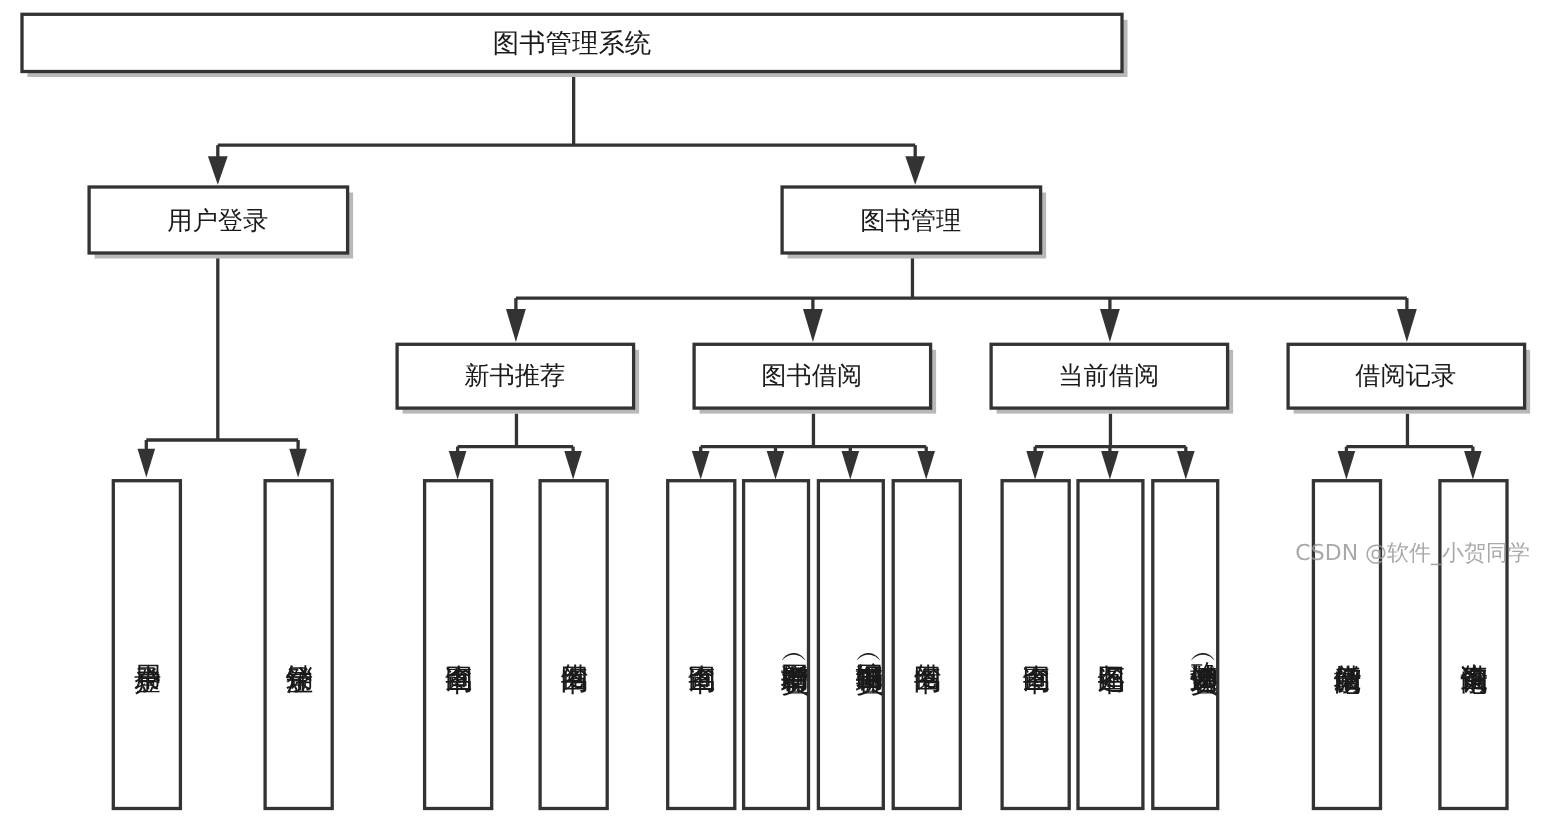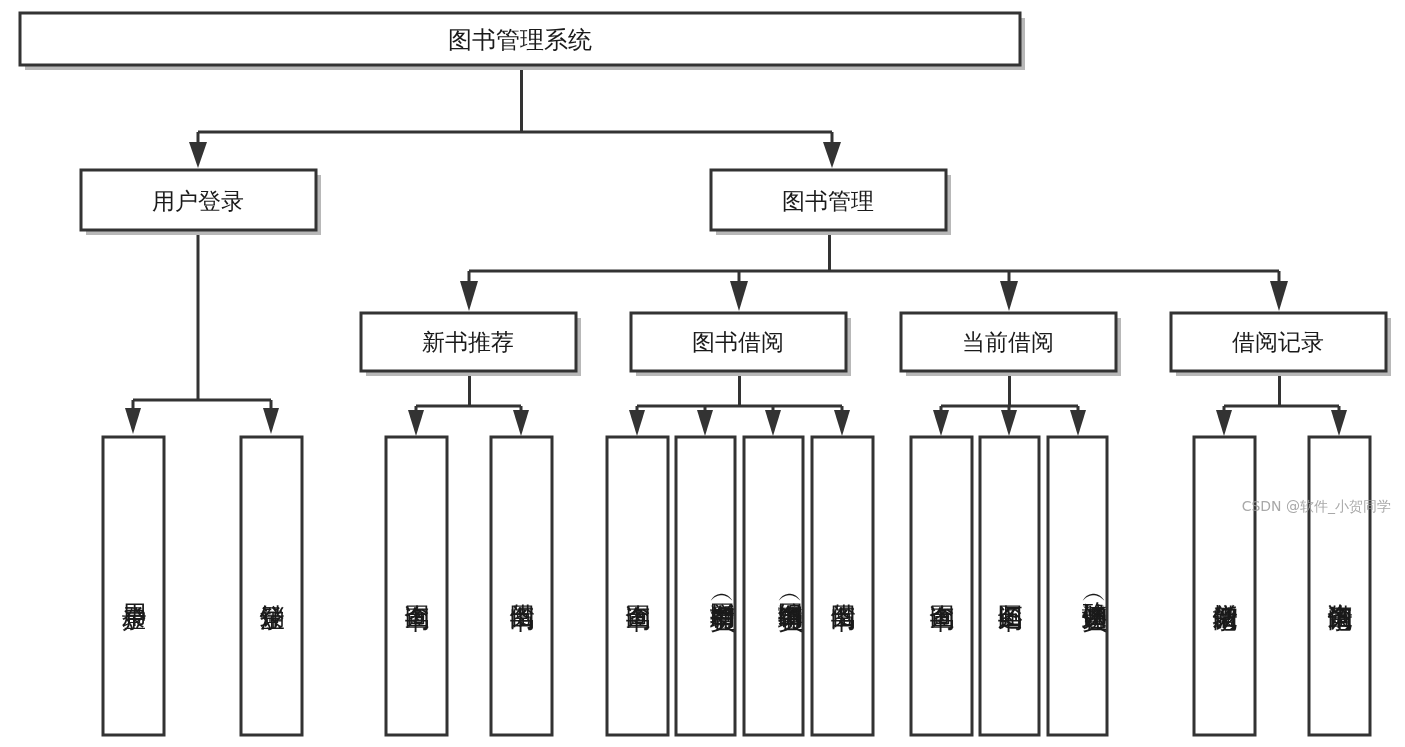--- a/index.html
+++ b/index.html
@@ -73,21 +73,21 @@
     align-items: center;
     justify-content: center;
     white-space: nowrap;
     pointer-events: none;
   }
   .watermark {
     position: absolute;
     right: 14px;
     bottom: 8px;
     font-family: "DejaVu Sans", "Liberation Sans", sans-serif;
-    font-size: 14px;
+    font-size: 20px;
     color: #9a9a9a;
     opacity: 0.85;
     white-space: nowrap;
   }
 </style>
 </head>
 <body>
 
 <div id="diagram-root">
 

